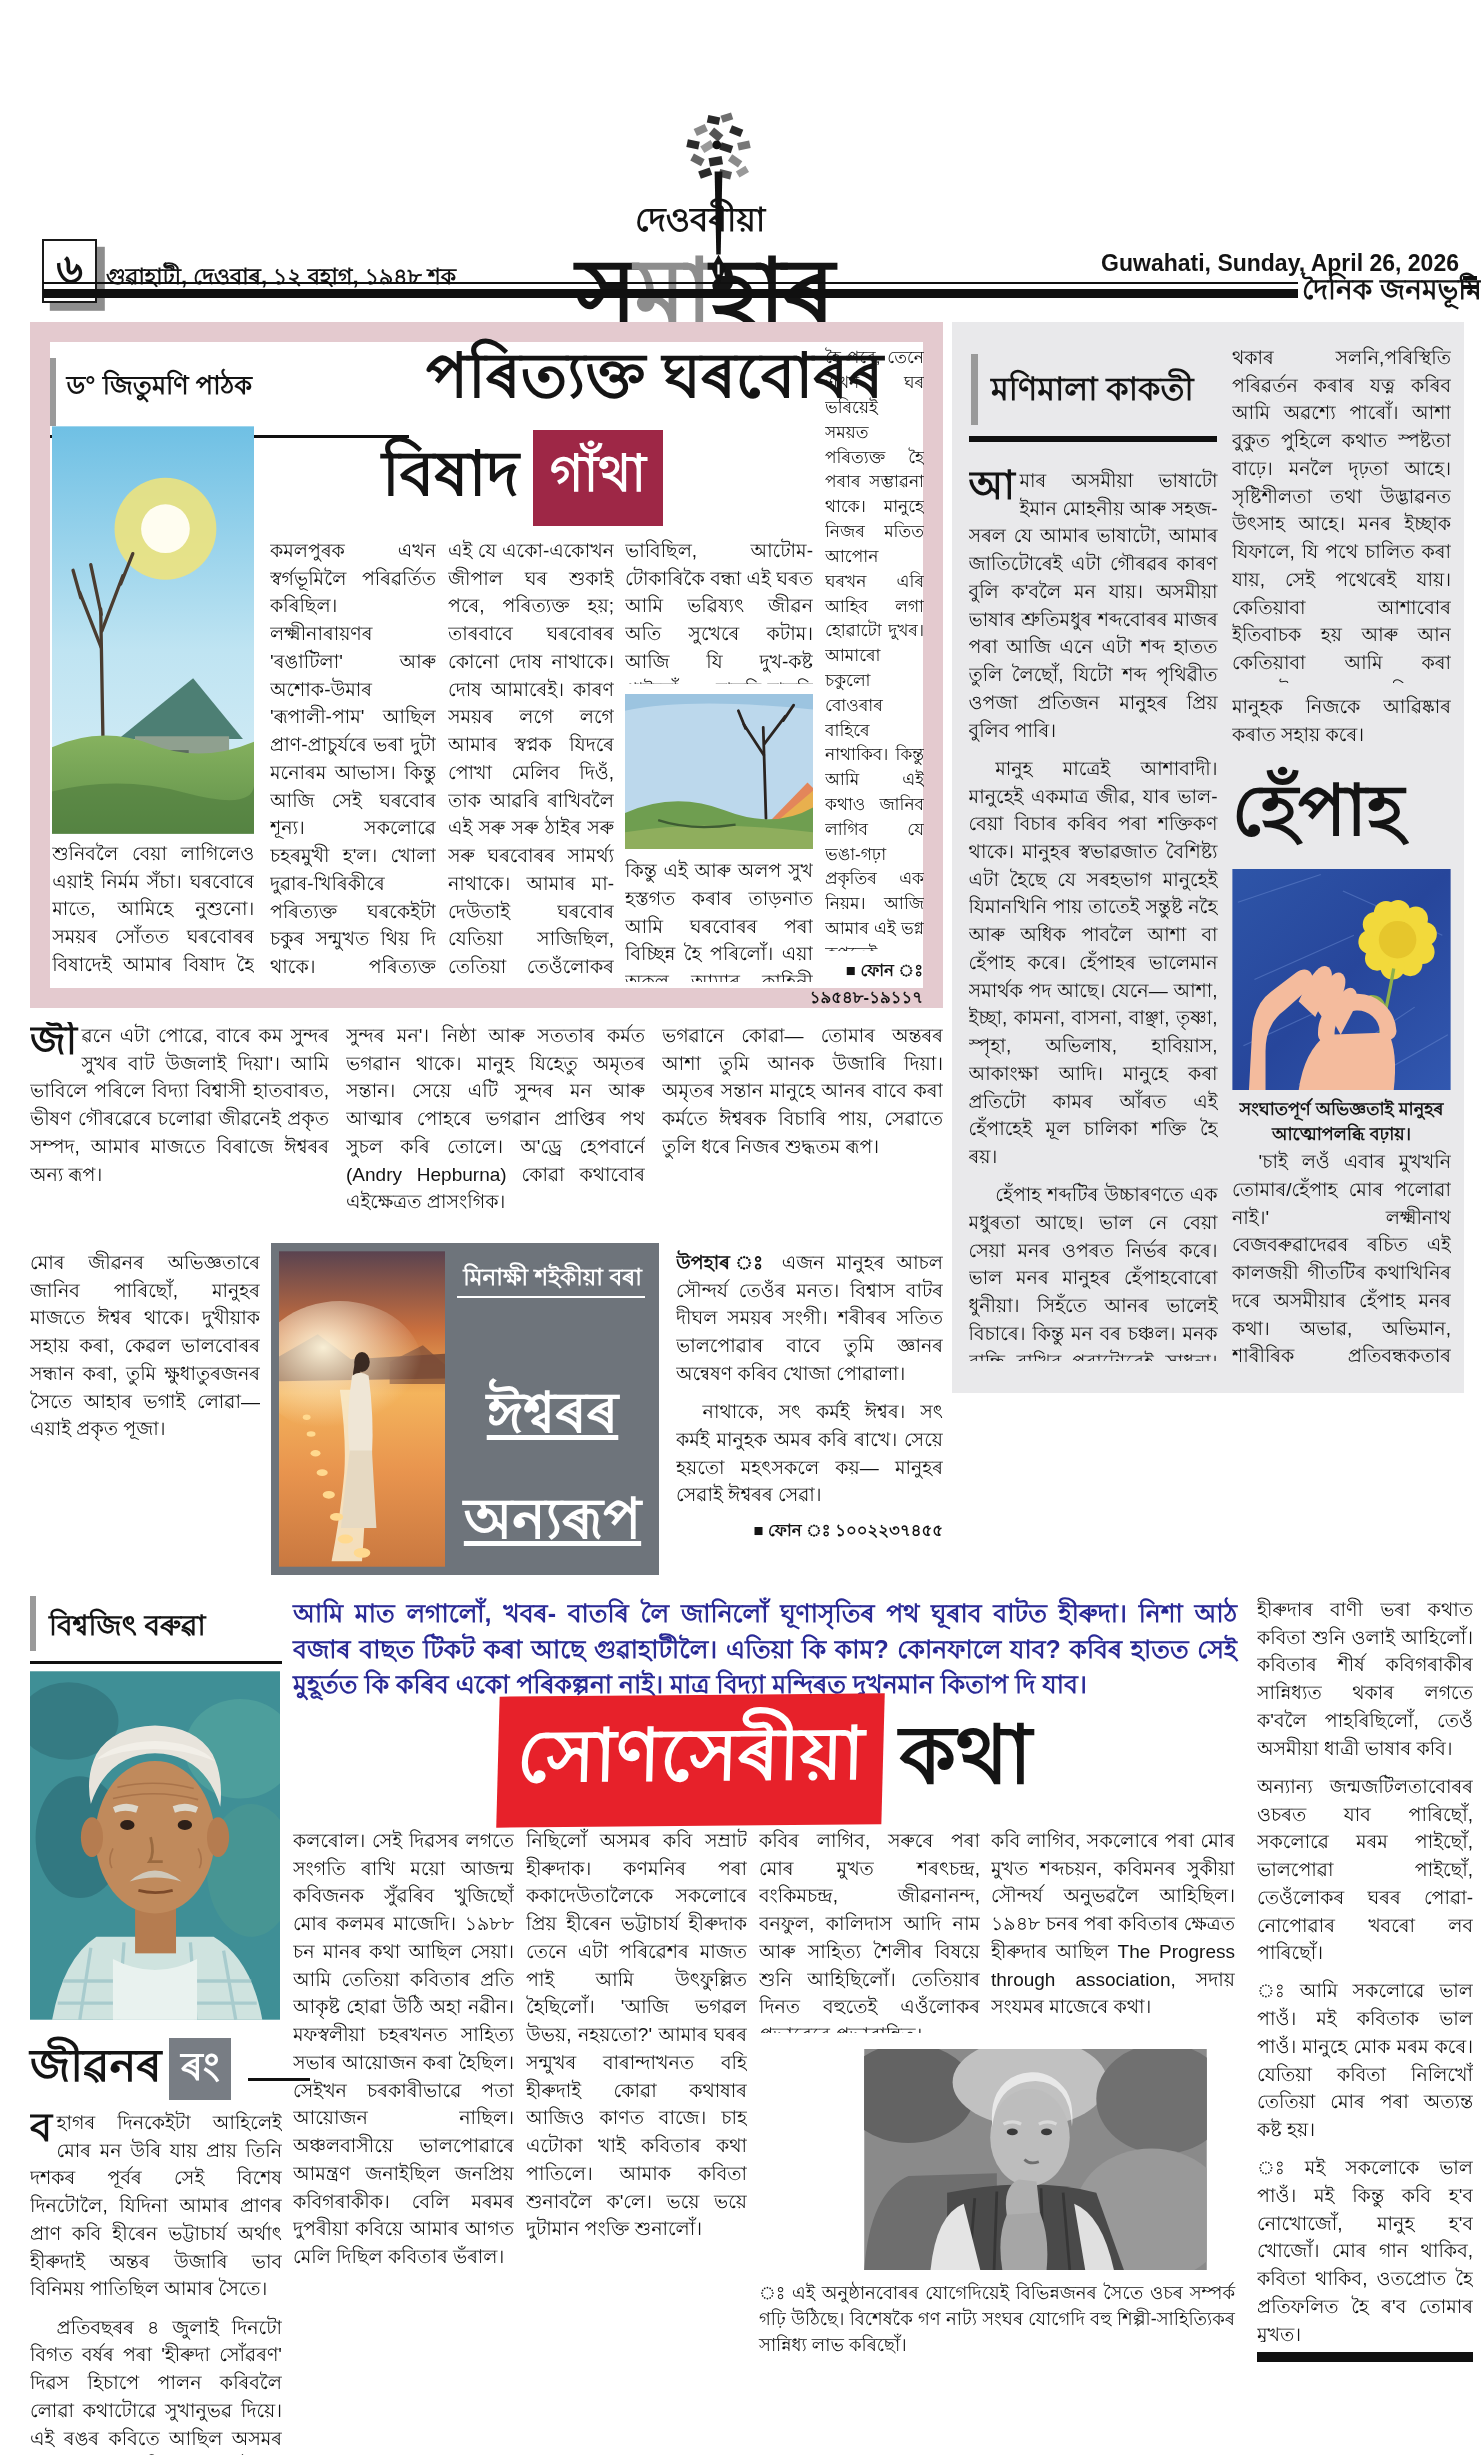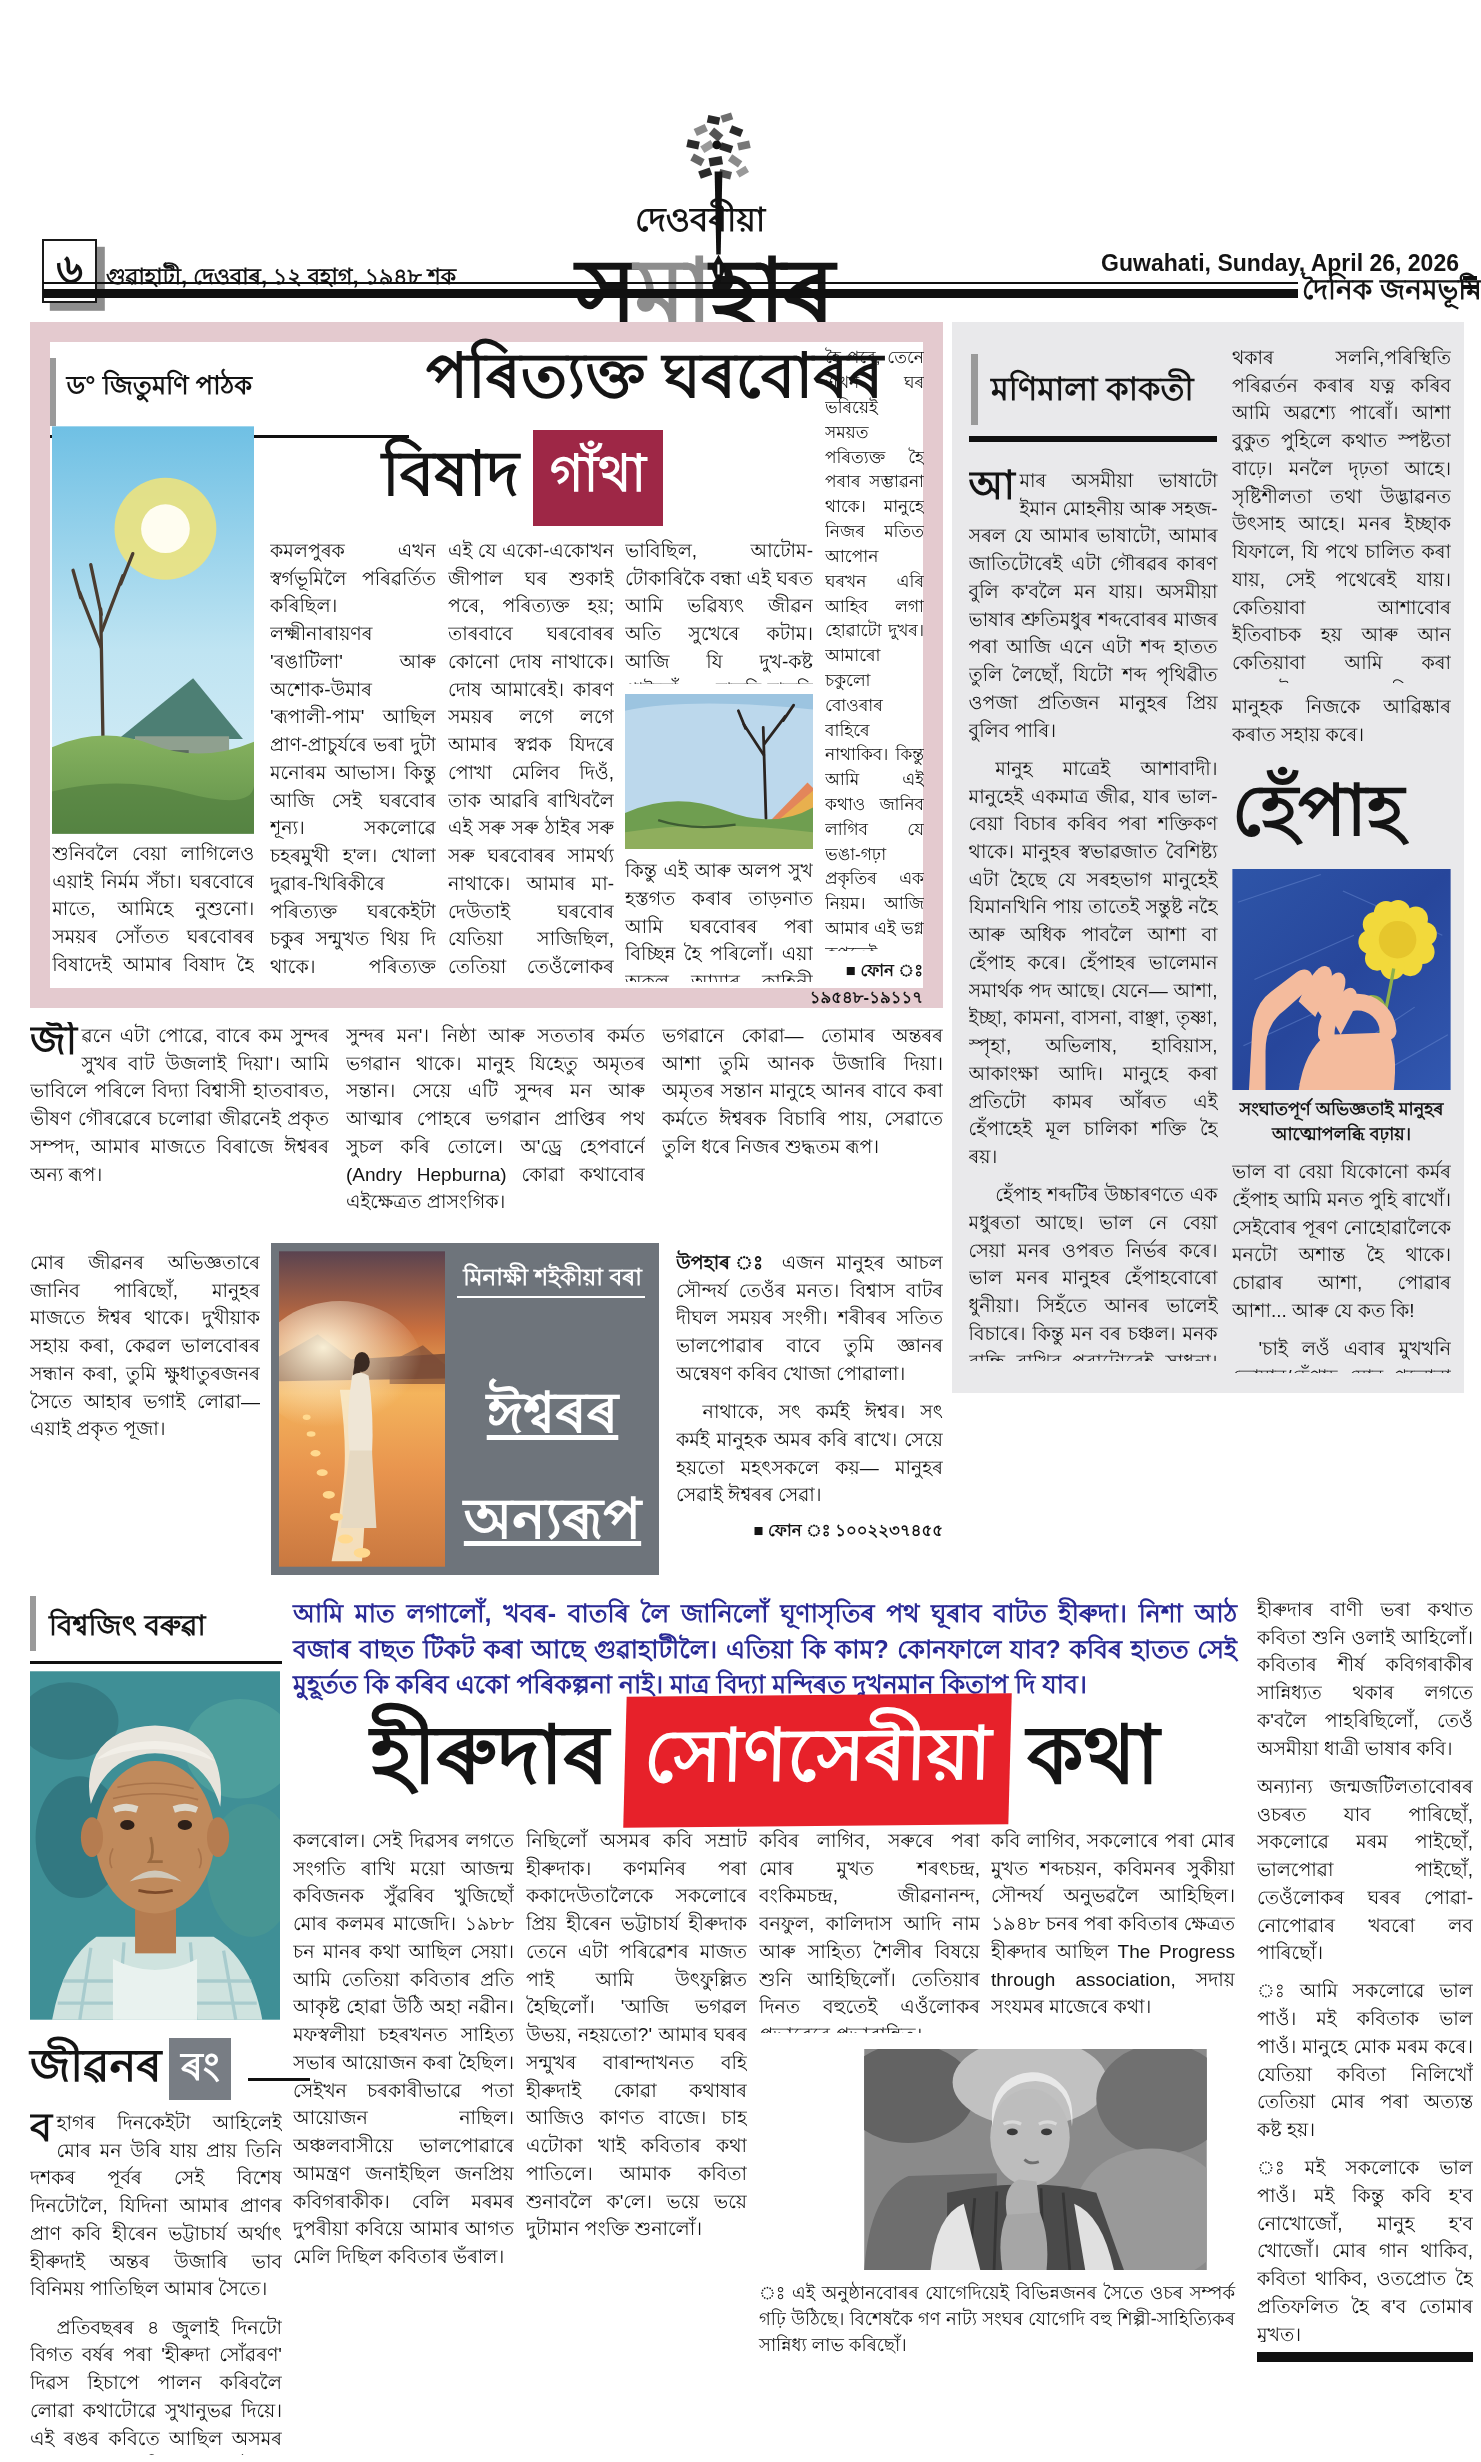--- a/index.html
+++ b/index.html
@@ -220,21 +220,20 @@
       <g fill="#f4bb9d">
         <path d="M60 400 L60 330 Q 60 280 95 255 L140 215 Q150 200 142 188 Q132 176 115 188 L70 222 Q40 244 36 290 L30 400 Z"></path>
         <path d="M120 240 Q 150 170 170 176 Q 188 182 174 218 L150 268 Z"></path>
         <path d="M150 250 Q 176 180 196 188 Q 212 196 198 230 L172 282 Z"></path>
         <path d="M176 264 Q 200 208 218 216 Q 232 224 220 254 L196 300 Z"></path>
       </g>
       <path d="M170 300 a 56 56 0 1 1 112 -6" stroke="#f4bb9d" stroke-width="30" fill="none" stroke-linecap="round"></path>
       <path d="M120 400 Q 130 330 170 300 L 282 296 Q 300 330 292 400 Z" fill="#f4bb9d"></path>
     </svg>
     <div class="hepah-cap">সংঘাতপূৰ্ণ অভিজ্ঞতাই মানুহৰ আত্মোপলব্ধি বঢ়ায়।</div>
-    <p class="noindent" style="margin-top:10px;">ভাল বা বেয়া যিকোনো কৰ্মৰ হেঁপাহ আমি মনত পুহি ৰাখোঁ। সেইবোৰ পূৰণ নোহোৱালৈকে মনটো অশান্ত হৈ থাকে। চোৱাৰ আশা, পোৱাৰ আশা... আৰু যে কত কি!</p>
     <p>'চাই লওঁ এবাৰ মুখখনি তোমাৰ/হেঁপাহ মোৰ পলোৱা নাই।' লক্ষ্মীনাথ বেজবৰুৱাদেৱৰ ৰচিত এই কালজয়ী গীতটিৰ কথাখিনিৰ দৰে অসমীয়াৰ হেঁপাহ মনৰ কথা। অভাৱ, অভিমান, শাৰীৰিক প্ৰতিবন্ধকতাৰ মাজতো সপোন দেখাৰ আৰু হেঁপাহ পুহি ৰখাৰ নামেই জীৱন।</p>
 
   </div>
 </div>
 
 <div class="col dropcap" style="left:30px;top:1022px;width:299px;height:212px;">
   <p class="noindent">জীৱনে এটা পোৱে, বাৰে কম সুন্দৰ সুখৰ বাট উজলাই দিয়া'। আমি ভাবিলে পৰিলে বিদ্যা বিশ্বাসী হাতবাৰত, ভীষণ গৌৰৱেৰে চলোৱা জীৱনেই প্ৰকৃত সম্পদ, আমাৰ মাজতে বিৰাজে ঈশ্বৰৰ অন্য ৰূপ।</p>
 </div>
 <div class="col" style="left:346px;top:1022px;width:299px;height:212px;">
   <p class="noindent">সুন্দৰ মন'। নিষ্ঠা আৰু সততাৰ কৰ্মত ভগৱান থাকে। মানুহ যিহেতু অমৃতৰ সন্তান। সেয়ে এটি সুন্দৰ মন আৰু আত্মাৰ পোহৰে ভগৱান প্ৰাপ্তিৰ পথ সুচল কৰি তোলে। অ'ড্ৰে হেপবাৰ্নে (Andry Hepburna) কোৱা কথাবোৰ এইক্ষেত্ৰত প্ৰাসংগিক।</p>
@@ -350,21 +349,20 @@
 <div class="rule" style="left:248px;top:2078px;width:62px;height:2.8px;"></div>
 
 <div class="col dropcap" style="left:30px;top:2109px;width:252px;height:346px;">
   <p class="noindent">বহাগৰ দিনকেইটা আহিলেই মোৰ মন উৰি যায় প্ৰায় তিনি দশকৰ পূৰ্বৰ সেই বিশেষ দিনটোলৈ, যিদিনা আমাৰ প্ৰাণৰ প্ৰাণ কবি হীৰেন ভট্টাচাৰ্য অৰ্থাৎ হীৰুদাই অন্তৰ উজাৰি ভাব বিনিময় পাতিছিল আমাৰ সৈতে।</p>
   <p>প্ৰতিবছৰৰ ৪ জুলাই দিনটো বিগত বৰ্ষৰ পৰা 'হীৰুদা সোঁৱৰণ' দিৱস হিচাপে পালন কৰিবলৈ লোৱা কথাটোৱে সুখানুভৱ দিয়ে। এই ৰঙৰ কবিতে আছিল অসমৰ 'ভাল পোৱাৰ কবি'। মোৰ বৰ্তমানৰ সত্তাক গঢ় দিওঁতাজনো তেৱেঁই। ছাত্ৰাৱস্থাত তেখেতৰ কবিতাৰ যাদুৱে মোহিত কৰি ৰাখিছিল। আজিও সেই দিনবোৰলৈ মনত পৰিলে বুকুখন মৰমেৰে ভৰি পৰে। মোৰ মৌন কলমে সেই সপোনৰ দিনবোৰকেই বিচাৰি ফুৰে।</p>
 </div>
 
 <div class="standfirst">আমি মাত লগালোঁ, খবৰ- বাতৰি লৈ জানিলোঁ ঘূণাসৃতিৰ পথ ঘূৰাব বাটত হীৰুদা। নিশা আঠ বজাৰ বাছত টিকট কৰা আছে গুৱাহাটীলৈ। এতিয়া কি কাম? কোনফালে যাব? কবিৰ হাতত সেই মুহূৰ্তত কি কৰিব একো পৰিকল্পনা নাই। মাত্ৰ বিদ্যা মন্দিৰত দুখনমান কিতাপ দি যাব।</div>
 
 <div class="hiru-h">
-  <span class="plain">হীৰুদাৰ</span>
   <span class="redbox">সোণসেৰীয়া</span>
   <span class="plain">কথা</span>
 </div>
 
 <div class="col" style="left:293px;top:1827px;width:221px;height:623px;">
   <p class="noindent">কলৰোল। সেই দিৱসৰ লগতে সংগতি ৰাখি ময়ো আজন্ম কবিজনক সুঁৱৰিব খুজিছোঁ মোৰ কলমৰ মাজেদি। ১৯৮৮ চন মানৰ কথা আছিল সেয়া। আমি তেতিয়া কবিতাৰ প্ৰতি আকৃষ্ট হোৱা উঠি অহা নৱীন। মফস্বলীয়া চহৰখনত সাহিত্য সভাৰ আয়োজন কৰা হৈছিল। সেইখন চৰকাৰীভাৱে পতা আয়োজন নাছিল। অঞ্চলবাসীয়ে ভালপোৱাৰে আমন্ত্ৰণ জনাইছিল জনপ্ৰিয় কবিগৰাকীক। বেলি মৰমৰ দুপৰীয়া কবিয়ে আমাৰ আগত মেলি দিছিল কবিতাৰ ভঁৰাল।</p>
 </div>
 <div class="col" style="left:526px;top:1827px;width:221px;height:623px;">
   <p class="noindent">নিছিলোঁ অসমৰ কবি সম্ৰাট হীৰুদাক। কণমনিৰ পৰা ককাদেউতালৈকে সকলোৰে প্ৰিয় হীৰেন ভট্টাচাৰ্য হীৰুদাক তেনে এটা পৰিৱেশৰ মাজত পাই আমি উৎফুল্লিত হৈছিলোঁ। 'আজি ভগৱল উভয়, নহয়তো?' আমাৰ ঘৰৰ সন্মুখৰ বাৰান্দাখনত বহি হীৰুদাই কোৱা কথাষাৰ আজিও কাণত বাজে। চাহ এটোকা খাই কবিতাৰ কথা পাতিলে। আমাক কবিতা শুনাবলৈ ক'লে। ভয়ে ভয়ে দুটামান পংক্তি শুনালোঁ।</p>
 </div>

